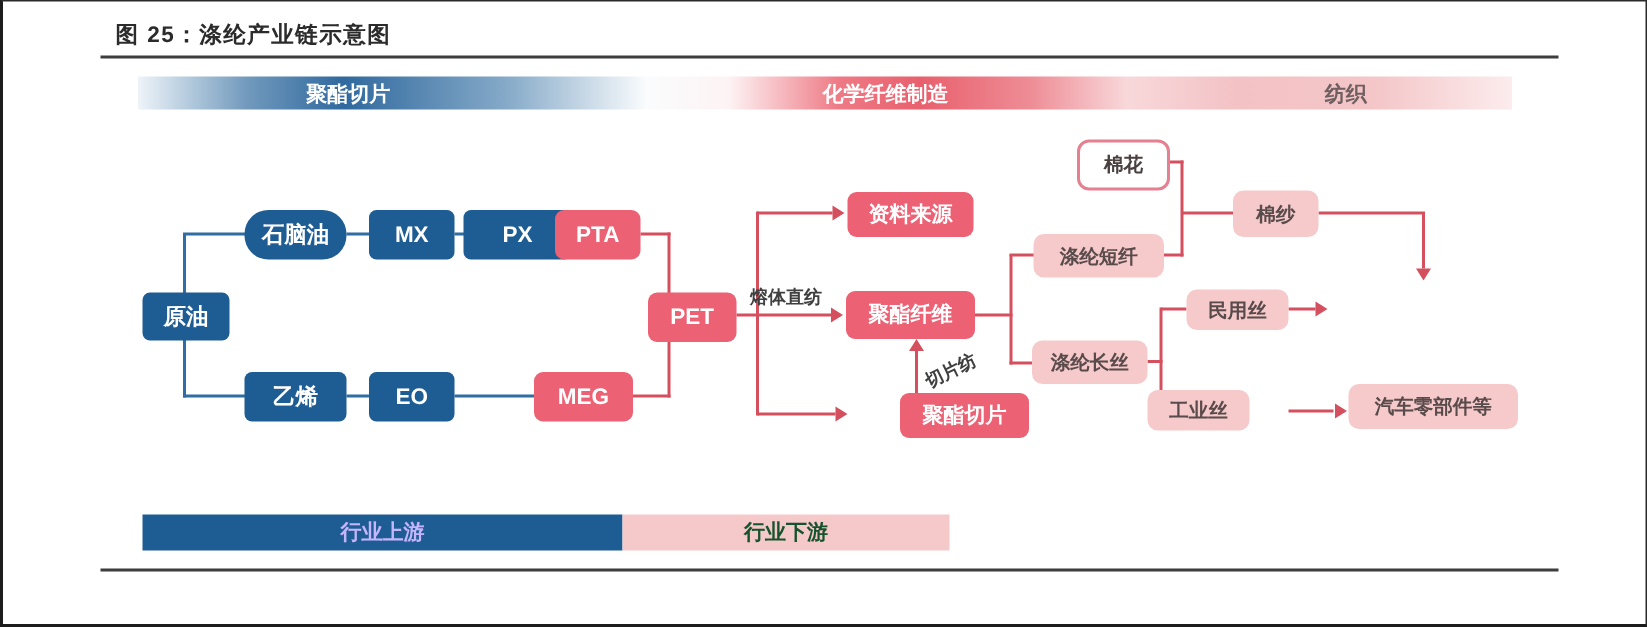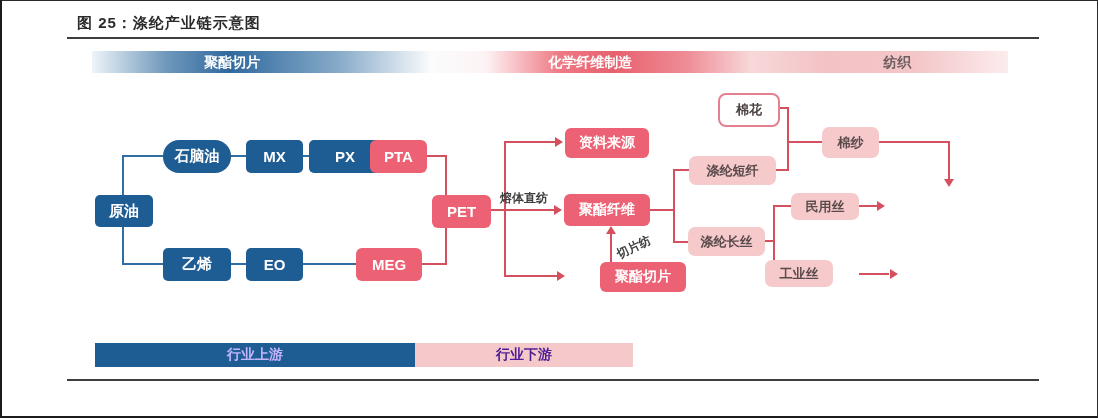--- a/index.html
+++ b/index.html
@@ -43,21 +43,21 @@
   .ar.right{border-top:5px solid transparent;border-bottom:5px solid transparent;border-left:8px solid #d5505e;}
   .ar.up{border-left:5px solid transparent;border-right:5px solid transparent;border-bottom:8px solid #d5505e;}
   .ar.down{border-left:5px solid transparent;border-right:5px solid transparent;border-top:8px solid #d5505e;}
   .edge-label{position:absolute;font-size:12px;color:#3f3f3f;font-weight:600;white-space:nowrap;}
 
   
   .foot{position:absolute;left:93px;top:342px;height:24px;display:flex;}
   .foot-sec{display:flex;align-items:center;justify-content:center;font-size:14px;font-weight:bold;}
   .foot-up{width:320px;background:#1e5c94;color:#c4b5fd;}
   .foot-mid{width:427px;background:#e0616d;color:#fff;}
-  .foot-down{width:218px;background:#f5c9ca;color:#4c1d95;}
+  .foot-down{width:218px;background:#f5c9ca;color:#14532d;}
 </style>
 </head>
 <body>
 
 <div class="page">
 
   <div class="abs fig-title" style="left:75px;top:13px;">图 25：涤纶产业链示意图</div>
   <div class="rule" style="left:65px;top:36px;width:972px;"></div>
 
   <div class="head-band">
@@ -127,20 +127,21 @@
   <div class="node red" style="left:430px;top:194px;width:59px;height:33px;">PET</div>
   <div class="node red" style="left:563px;top:127px;width:84px;height:30px;font-size:14px;">资料来源</div>
   <div class="node red" style="left:562px;top:193px;width:86px;height:32px;font-size:14px;">聚酯纤维</div>
   <div class="node red" style="left:566px;top:261px;width:86px;height:30px;font-size:14px;margin-left:32px;">聚酯切片</div>
   <div class="node pink" style="left:687px;top:155px;width:87px;height:29px;">涤纶短纤</div>
   <div class="node pink" style="left:686px;top:226px;width:77px;height:29px;">涤纶长丝</div>
   <div class="node outline" style="left:716px;top:92px;width:58px;height:30px;">棉花</div>
   <div class="node pink" style="left:820px;top:126px;width:57px;height:31px;">棉纱</div>
   <div class="node pink" style="left:789px;top:192px;width:68px;height:27px;">民用丝</div>
   <div class="node pink" style="left:763px;top:259px;width:68px;height:27px;">工业丝</div>
+  <div class="node pink" style="left:897px;top:255px;width:113px;height:30px;">汽车零部件等</div>
 
   <div class="foot">
     <div class="foot-sec foot-up">行业上游</div>
     <div class="foot-sec foot-down">行业下游</div>
   </div>
 
   <div class="rule" style="left:65px;top:378px;width:972px;"></div>
 
 </div>
 

